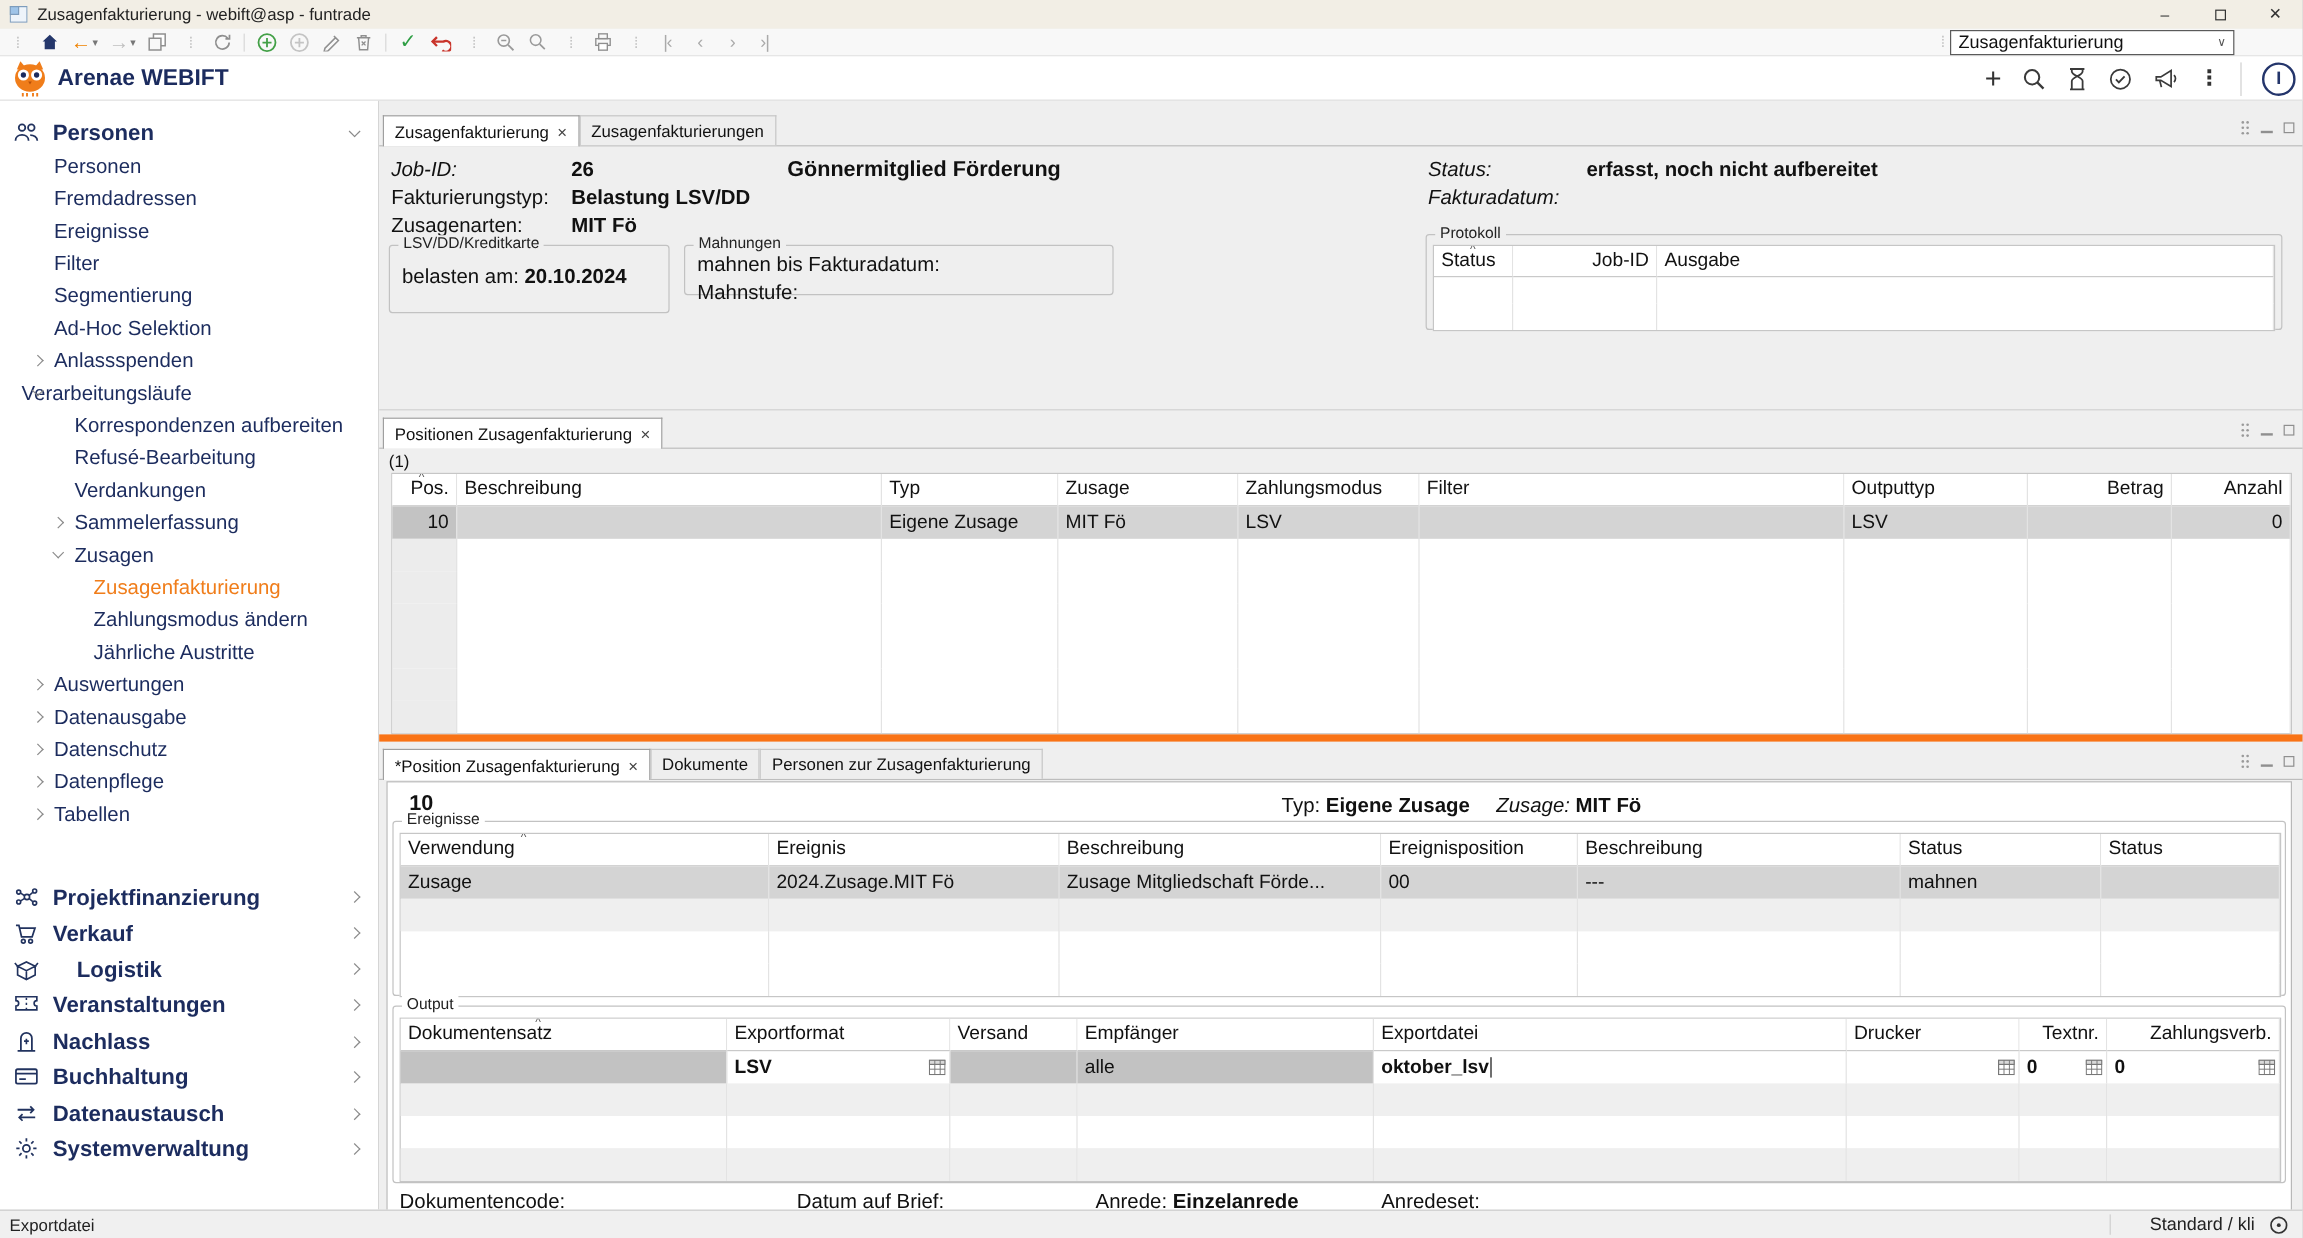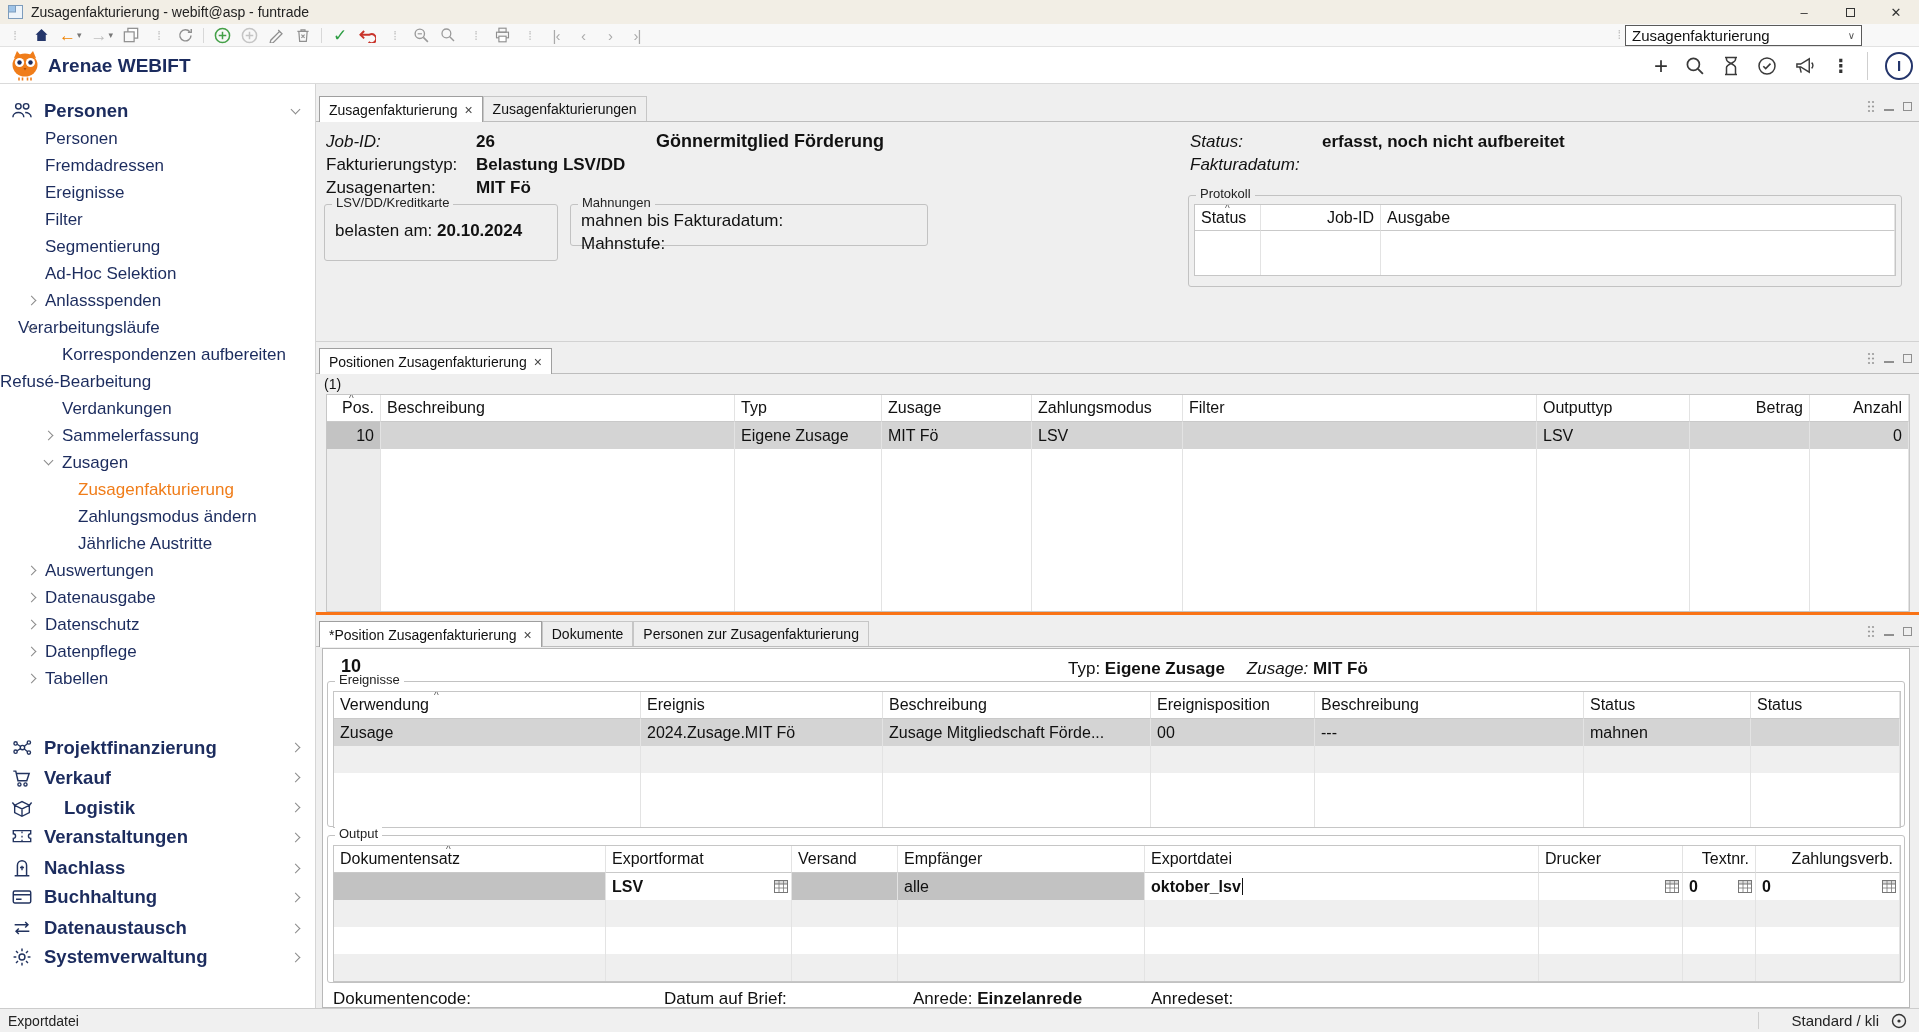--- a/index.html
+++ b/index.html
@@ -42,21 +42,21 @@
   .srow .sic{position:absolute;left:11px;top:4px}
   .chev{position:absolute;width:7px;height:7px;border-right:1.6px solid #8a8a8a;border-bottom:1.6px solid #8a8a8a}
   .c-right{transform:rotate(-45deg)}
   .c-down{transform:rotate(45deg)}
   .accent{color:#F07D1A}
   
   .main{position:absolute;left:316px;right:0;top:0;bottom:0;background:#efefef}
   .panel{position:absolute;left:0;right:0}
   .p1{top:0;height:257px}
   .p2{top:257px;height:340px;border-top:1px solid #d2d2d2}
-  .p3{top:528px;height:396px;border-top:3px solid #f97316}
+  .p3{top:528px;height:396px;border-top:6px solid #f97316}
   .tabbar{position:absolute;left:0;right:0;height:26px;border-bottom:1px solid #bdbdbd;display:flex;align-items:flex-end;padding-left:3px}
   .tab{height:25px;display:flex;align-items:center;gap:7px;padding:0 9px;font-size:14px;background:#eeeeee;border:1px solid #c6c6c6;border-bottom:none;color:#111;white-space:nowrap}
   .tab.active{background:#fff;border-color:#9f9f9f;height:26px;margin-bottom:-1px;z-index:2}
   .tab .tx{color:#444;font-size:14px}
   .pctl{position:absolute;right:7px;top:5px;display:flex;align-items:center;gap:9px;z-index:3}
   .pmin{width:10px;height:2px;background:#8f8f8f;margin-top:6px}
   .pmax{width:9px;height:9px;border:1.4px solid #8f8f8f}
   
   .fline{position:absolute;height:23px;display:flex;align-items:center;font-size:17px;white-space:nowrap}
   .it{font-style:italic}
@@ -292,21 +292,21 @@
           <span class="lbl" style="padding-left:45px">Anlassspenden</span>
         </div>
       <div class="srow" style="top:230px">
           <i class="chev c-down" style="left:28px;top:8px"></i>
           <span class="lbl" style="padding-left:18px">Verarbeitungsläufe</span>
         </div>
       <div class="srow" style="top:257px">
           <span class="lbl" style="padding-left:62px">Korrespondenzen aufbereiten</span>
         </div>
       <div class="srow" style="top:284px">
-          <span class="lbl" style="">Refusé-Bearbeitung</span>
+          <span class="lbl" style="padding-left:62px">Refusé-Bearbeitung</span>
         </div>
       <div class="srow" style="top:311px">
           <span class="lbl" style="padding-left:62px">Verdankungen</span>
         </div>
       <div class="srow" style="top:338px">
           <i class="chev c-right" style="left:45px;top:10px"></i>
           <span class="lbl" style="padding-left:62px">Sammelerfassung</span>
         </div>
       <div class="srow" style="top:365px">
           <i class="chev c-down" style="left:45px;top:8px"></i>
@@ -473,21 +473,21 @@
             <span>belasten am:</span>&nbsp;
             <span class="b">20.10.2024</span>
           </div>
         </div>
         <div class="fset" style="left:254px;top:120px;width:358px;height:42px">
           <span class="leg">Mahnungen</span>
           <div class="fline" style="top:4px;left:10px">mahnen bis Fakturadatum:</div>
           <div class="fline" style="top:27px;left:10px">Mahnstufe:</div>
         </div>
 
-        <div class="fset" style="left:872px;top:111px;width:714px;height:92px">
+        <div class="fset" style="left:872px;top:111px;width:714px;height:80px">
           <span class="leg">Protokoll</span>
           <div class="tbl" style="left:5px;top:8px">
             <div class="trow thead g-prot" style="height:26px">
               <div>
                   <span>Status</span>
                   <span class="sort" style="left:30px">^</span>
                 </div>
               <div class="ra">
                   <span>Job-ID</span>
                 </div>

